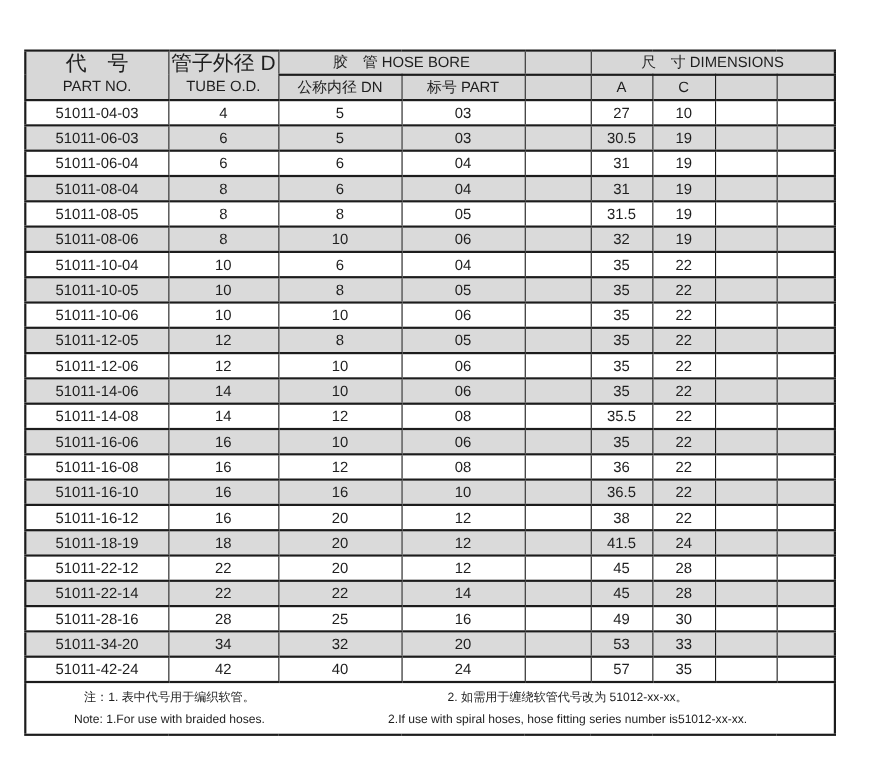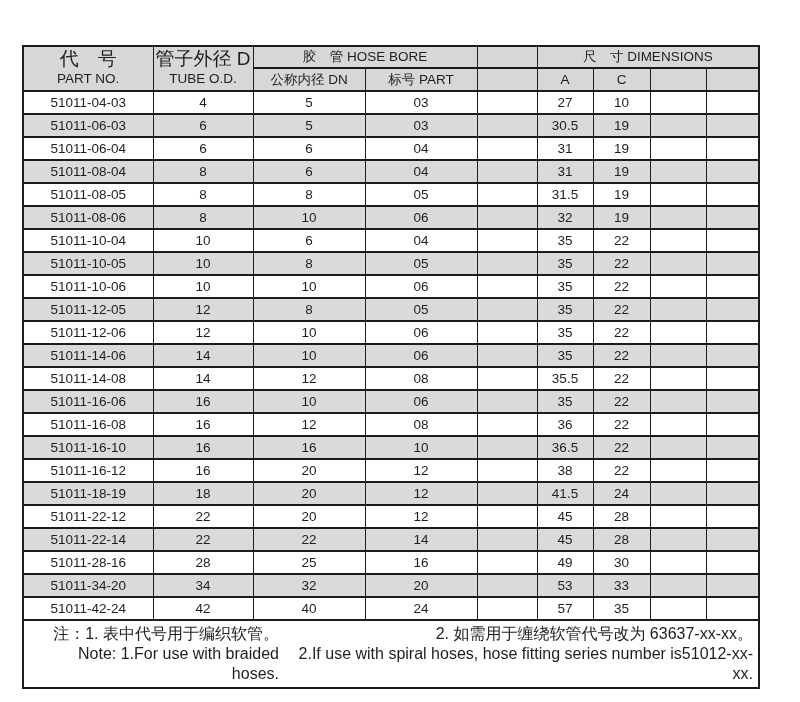--- a/index.html
+++ b/index.html
@@ -25,22 +25,22 @@
     white-space: nowrap; overflow: hidden;
   }
   .spec thead th { background: var(--head-bg); }
   .spec tr.h1 th { height: 20px; }
   .spec tr.h2 th { height: 21px; }
   .spec tbody td { height: 21px; background: #ffffff; }
   .spec tbody tr.alt td { background: var(--alt-bg); }
   .spec th .cn { font-size: 19px; line-height: 21px; }
   .spec th .en { font-size: 13.5px; line-height: 20px; }
   .spec tfoot td.notes {
-    background: #ffffff; text-align: right; white-space: normal;
-    padding: 3px 5px; height: auto; font-size: 16px; line-height: 20px;
+    background: #ffffff; text-align: center; white-space: normal;
+    padding: 3px 5px; height: auto; font-size: 11px; line-height: 20px;
   }
   .note-line { display: flex; }
   .note-first { flex: 0 0 250px; }
   .note-second { flex: 1 1 auto; }
 </style>
 </head>
 <body style="--line: #1c1c1c; --head-bg: #d7d7d7; --alt-bg: #dadada;">
 
 <table class="spec">
   <colgroup>
@@ -331,21 +331,21 @@
         <td>35</td>
         <td></td>
         <td></td>
       </tr>
     </tbody>
   <tfoot>
     <tr>
       <td class="notes" colspan="9">
         <div class="note-line">
           <span class="note-first">注：1. 表中代号用于编织软管。</span>
-          <span class="note-second">2. 如需用于缠绕软管代号改为 63637-xx-xx。</span>
+          <span class="note-second">2. 如需用于缠绕软管代号改为 51012-xx-xx。</span>
         </div>
         <div class="note-line">
           <span class="note-first">Note: 1.For use with braided hoses.</span>
           <span class="note-second">2.If use with spiral hoses, hose fitting series number is51012-xx-xx.</span>
         </div>
       </td>
     </tr>
   </tfoot>
 </table>
 

